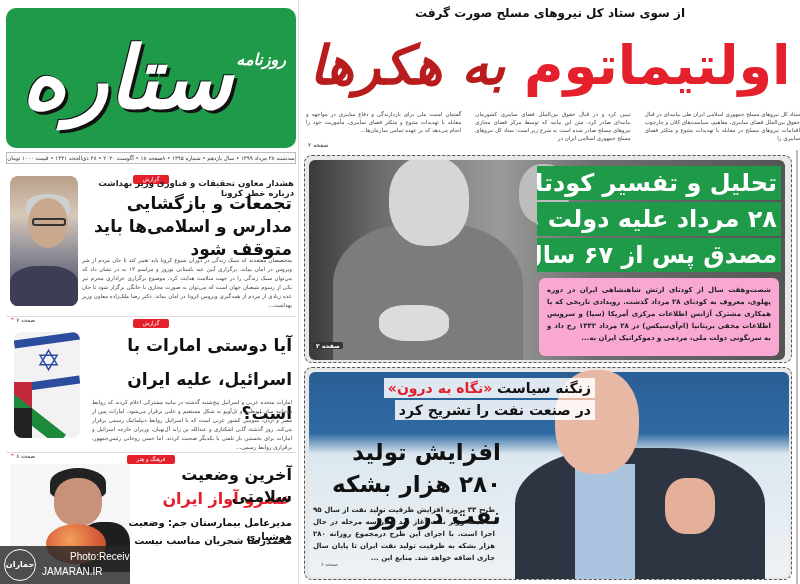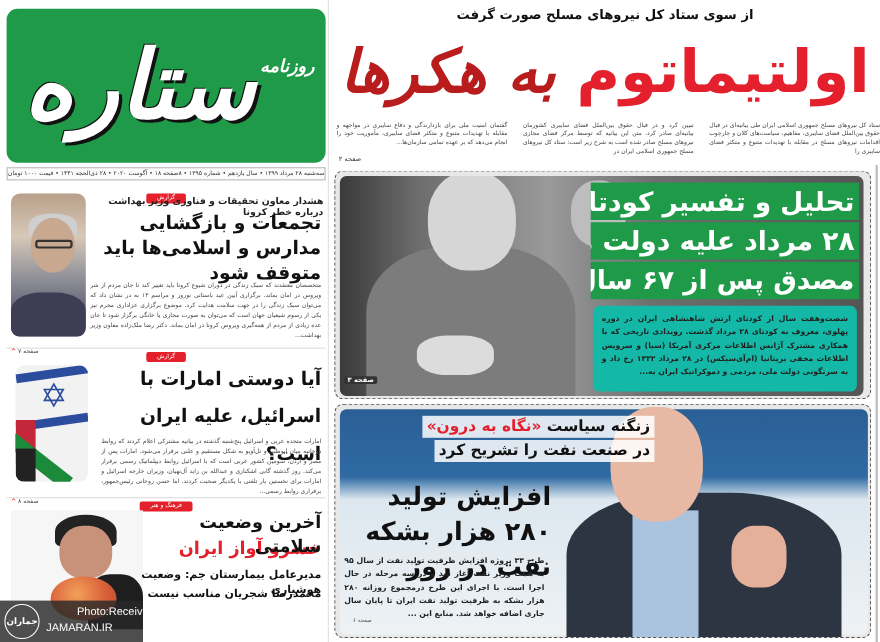--- a/index.html
+++ b/index.html
@@ -121,21 +121,21 @@
     background: #333; padding: 0 3px; border-radius: 2px;
   }
 
   .green-head {
     position: absolute; right: 10px; width: 244px; height: 34px;
     background: #1f9a48; color: #fff; font-weight: bold; font-size: 24px; line-height: 34px;
     text-align: right; padding-right: 4px; white-space: nowrap; overflow: hidden;
   }
   .feature1-summary {
     position: absolute; right: 12px; top: 122px; width: 240px; height: 78px;
-    background: #14b8a6; border-radius: 6px; padding: 6px 8px;
+    background: #f9a8d4; border-radius: 6px; padding: 6px 8px;
     font-size: 7px; line-height: 12px; font-weight: bold; color: #222; text-align: justify;
   }
 
   
   .feature2 {
     position: absolute; left: 304px; top: 367px; width: 488px; height: 213px;
     border: 1.5px dashed #555; border-radius: 8px; background: #e8e8e8; overflow: hidden;
   }
   .feature2 .bg {
     position: absolute; left: 4px; top: 4px; width: 480px; height: 205px; border-radius: 6px;

